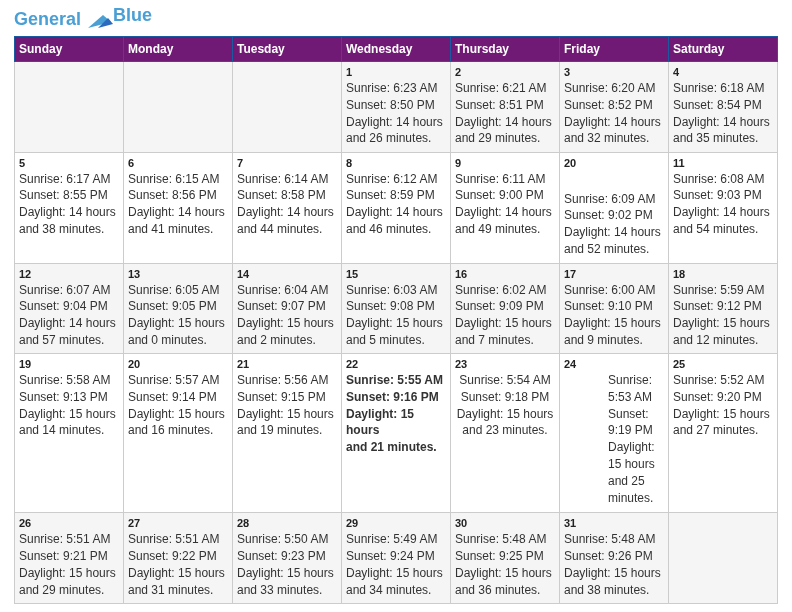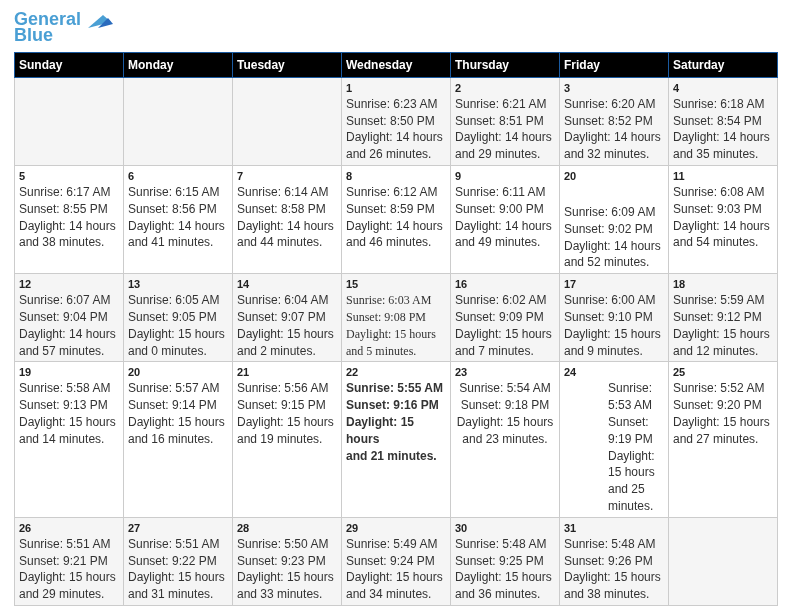--- a/index.html
+++ b/index.html
@@ -18,21 +18,21 @@
       flex-direction: column;
     }
     .header {
       display: flex;
       justify-content: space-between;
       align-items: flex-start;
       margin-bottom: 6px;
     }
     .logo {
       display: flex;
-      flex-direction: column;
+      flex-direction: row;
       align-items: flex-start;
     }
     .logo-text {
       font-size: 18px;
       font-weight: bold;
       color: #1a3a6b;
       line-height: 1.1;
     }
     .logo-text span {
       color: #4a9fd4;
@@ -50,21 +50,21 @@
       color: #444;
     }
     .calendar {
       flex: 1;
       border: 1px solid #ccc;
       border-collapse: collapse;
       width: 100%;
       table-layout: fixed;
     }
     .calendar thead tr th {
-      background-color: #000000;
+      background-color: #701a75;
       color: white;
       font-size: 12px;
       font-weight: bold;
       padding: 5px 4px;
       text-align: left;
       border: 1px solid #1a5aa0;
     }
     .calendar tbody tr td {
       border: 1px solid #ccc;
       vertical-align: top;
@@ -230,21 +230,21 @@
           </td>
           <td>
             <span class="day-num">14</span>
             <div class="day-content" style="white-space: pre-line;">Sunrise: 6:04 AM
 Sunset: 9:07 PM
 Daylight: 15 hours
 and 2 minutes.</div>
           </td>
           <td>
             <span class="day-num">15</span>
-            <div class="day-content" style="white-space: pre-line; font-family: Liberation Serif, serif;">Sunrise: 6:03 AM
+            <div class="day-content" style="white-space: pre-line;">Sunrise: 6:03 AM
 Sunset: 9:08 PM
 Daylight: 15 hours
 and 5 minutes.</div>
           </td>
           <td>
             <span class="day-num">16</span>
             <div class="day-content" style="white-space: pre-line;">Sunrise: 6:02 AM
 Sunset: 9:09 PM
 Daylight: 15 hours
 and 7 minutes.</div>

